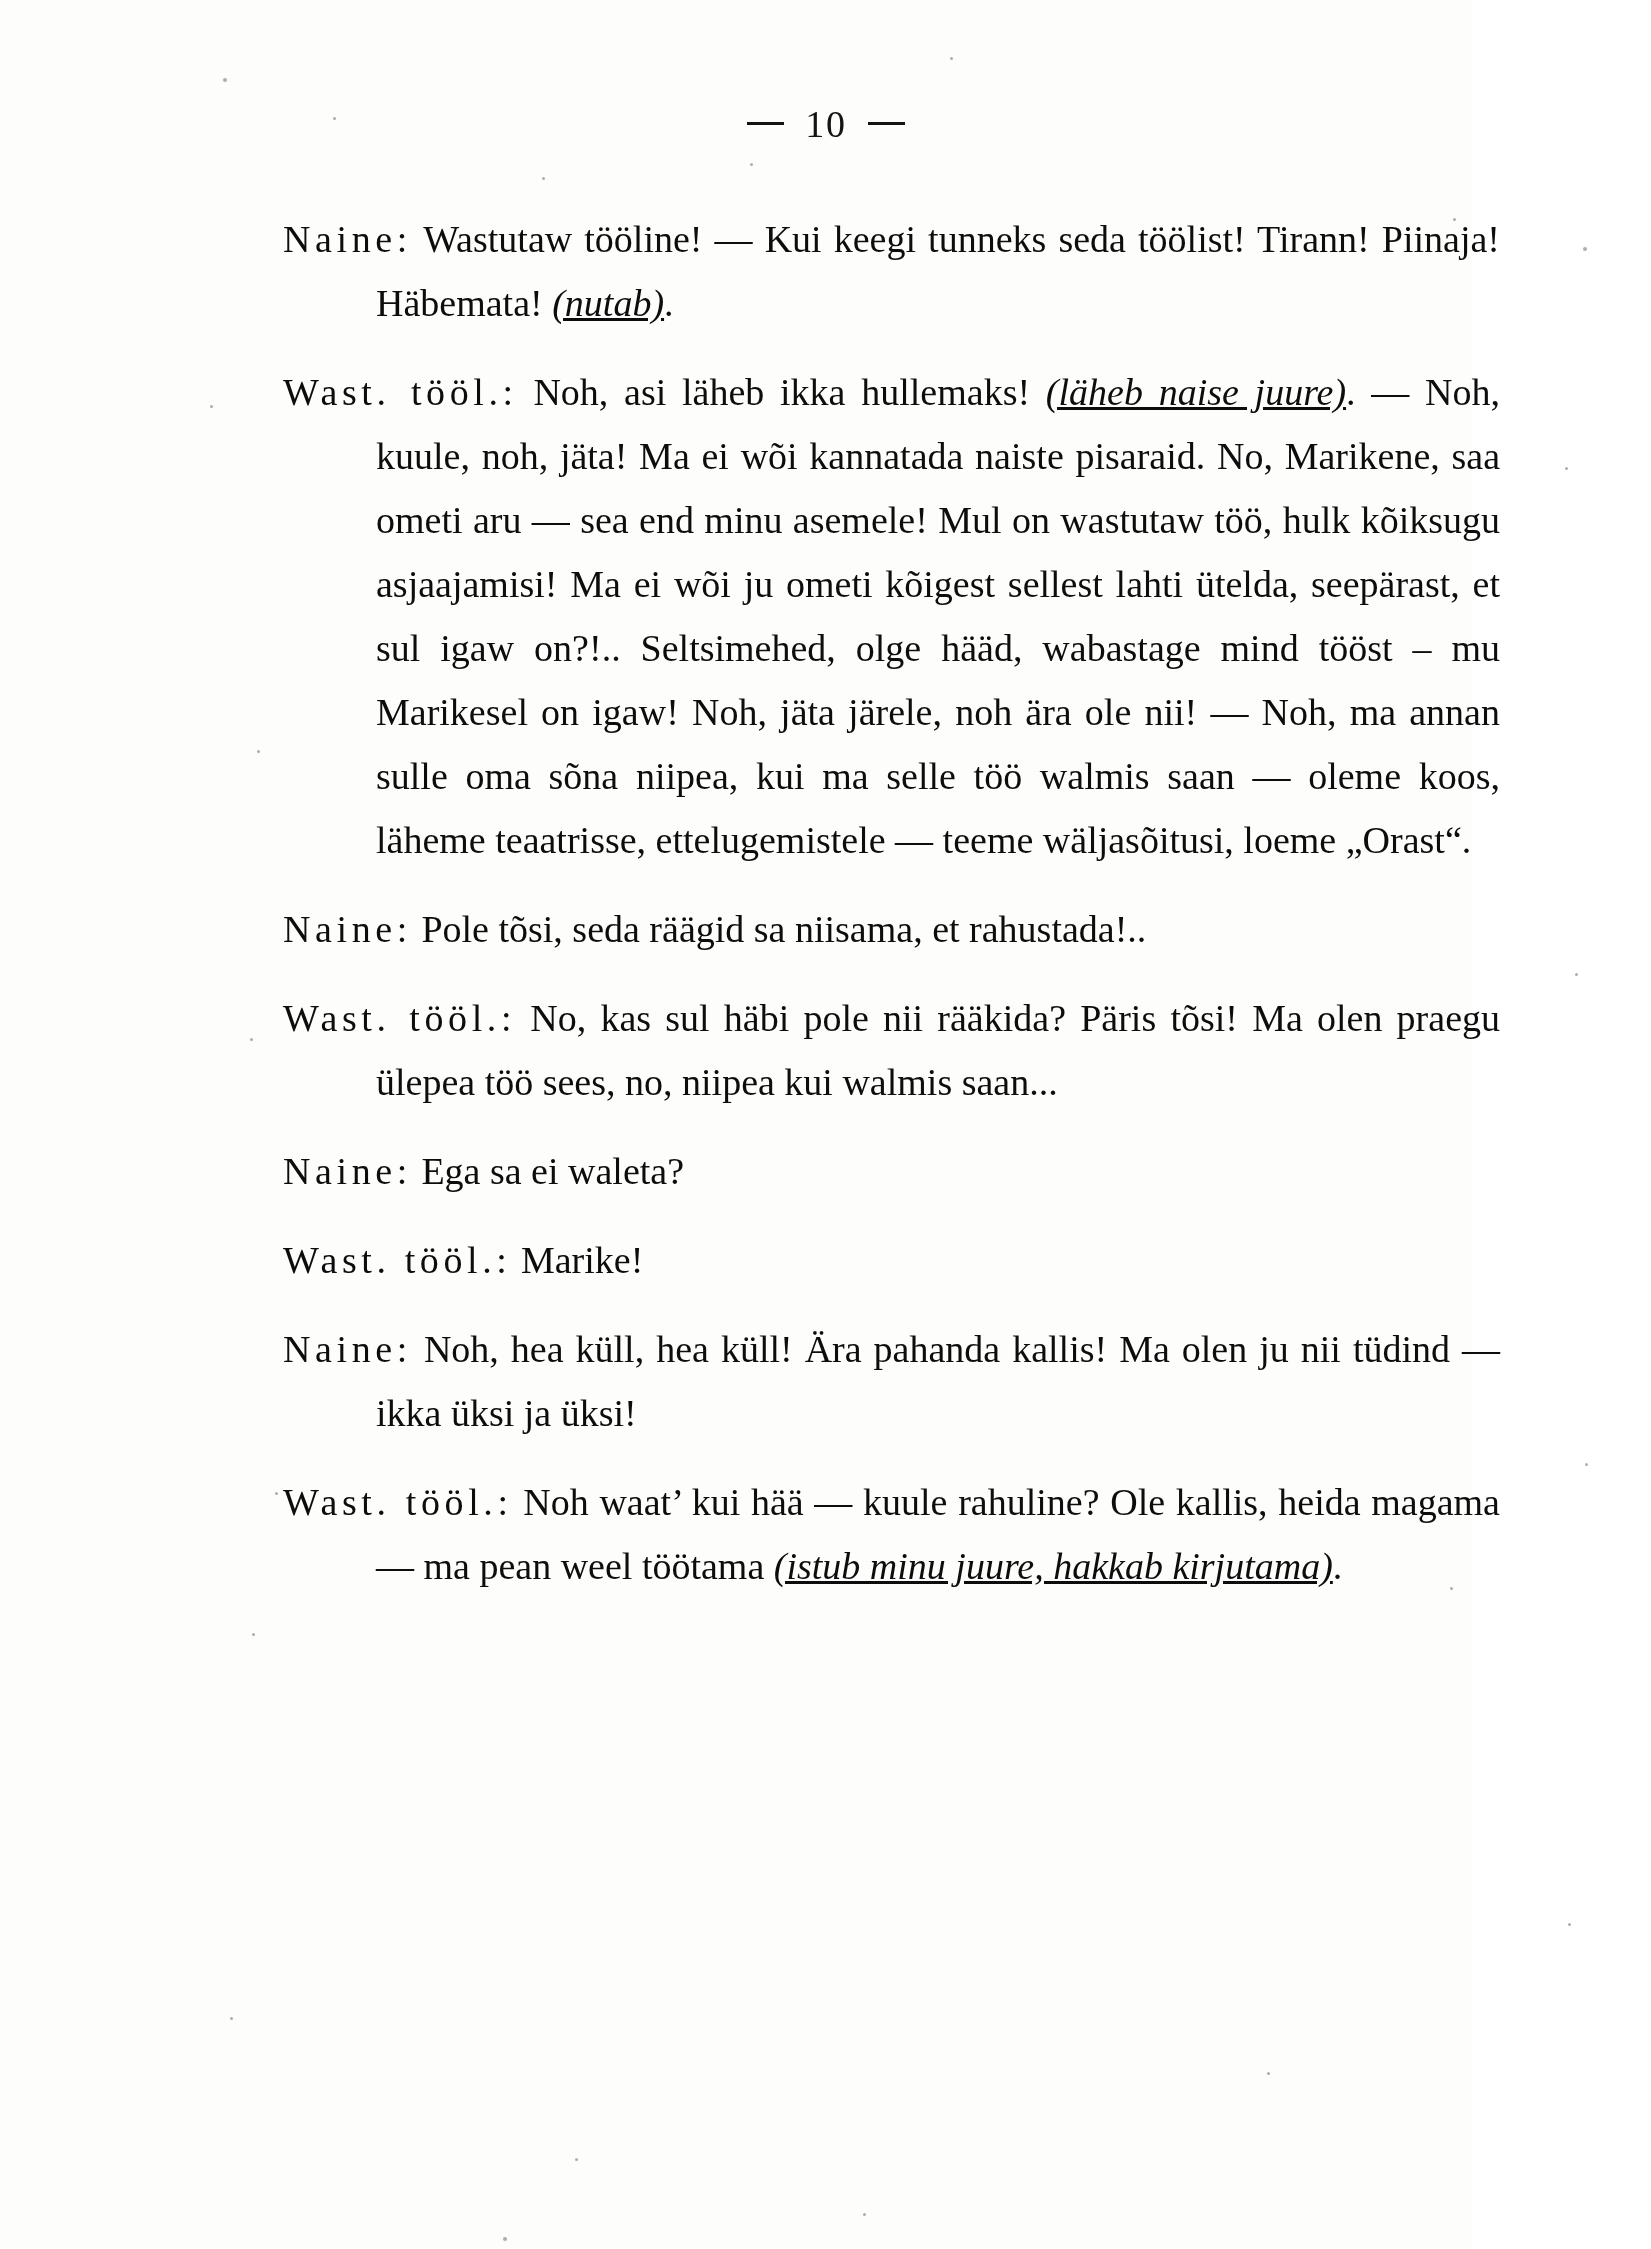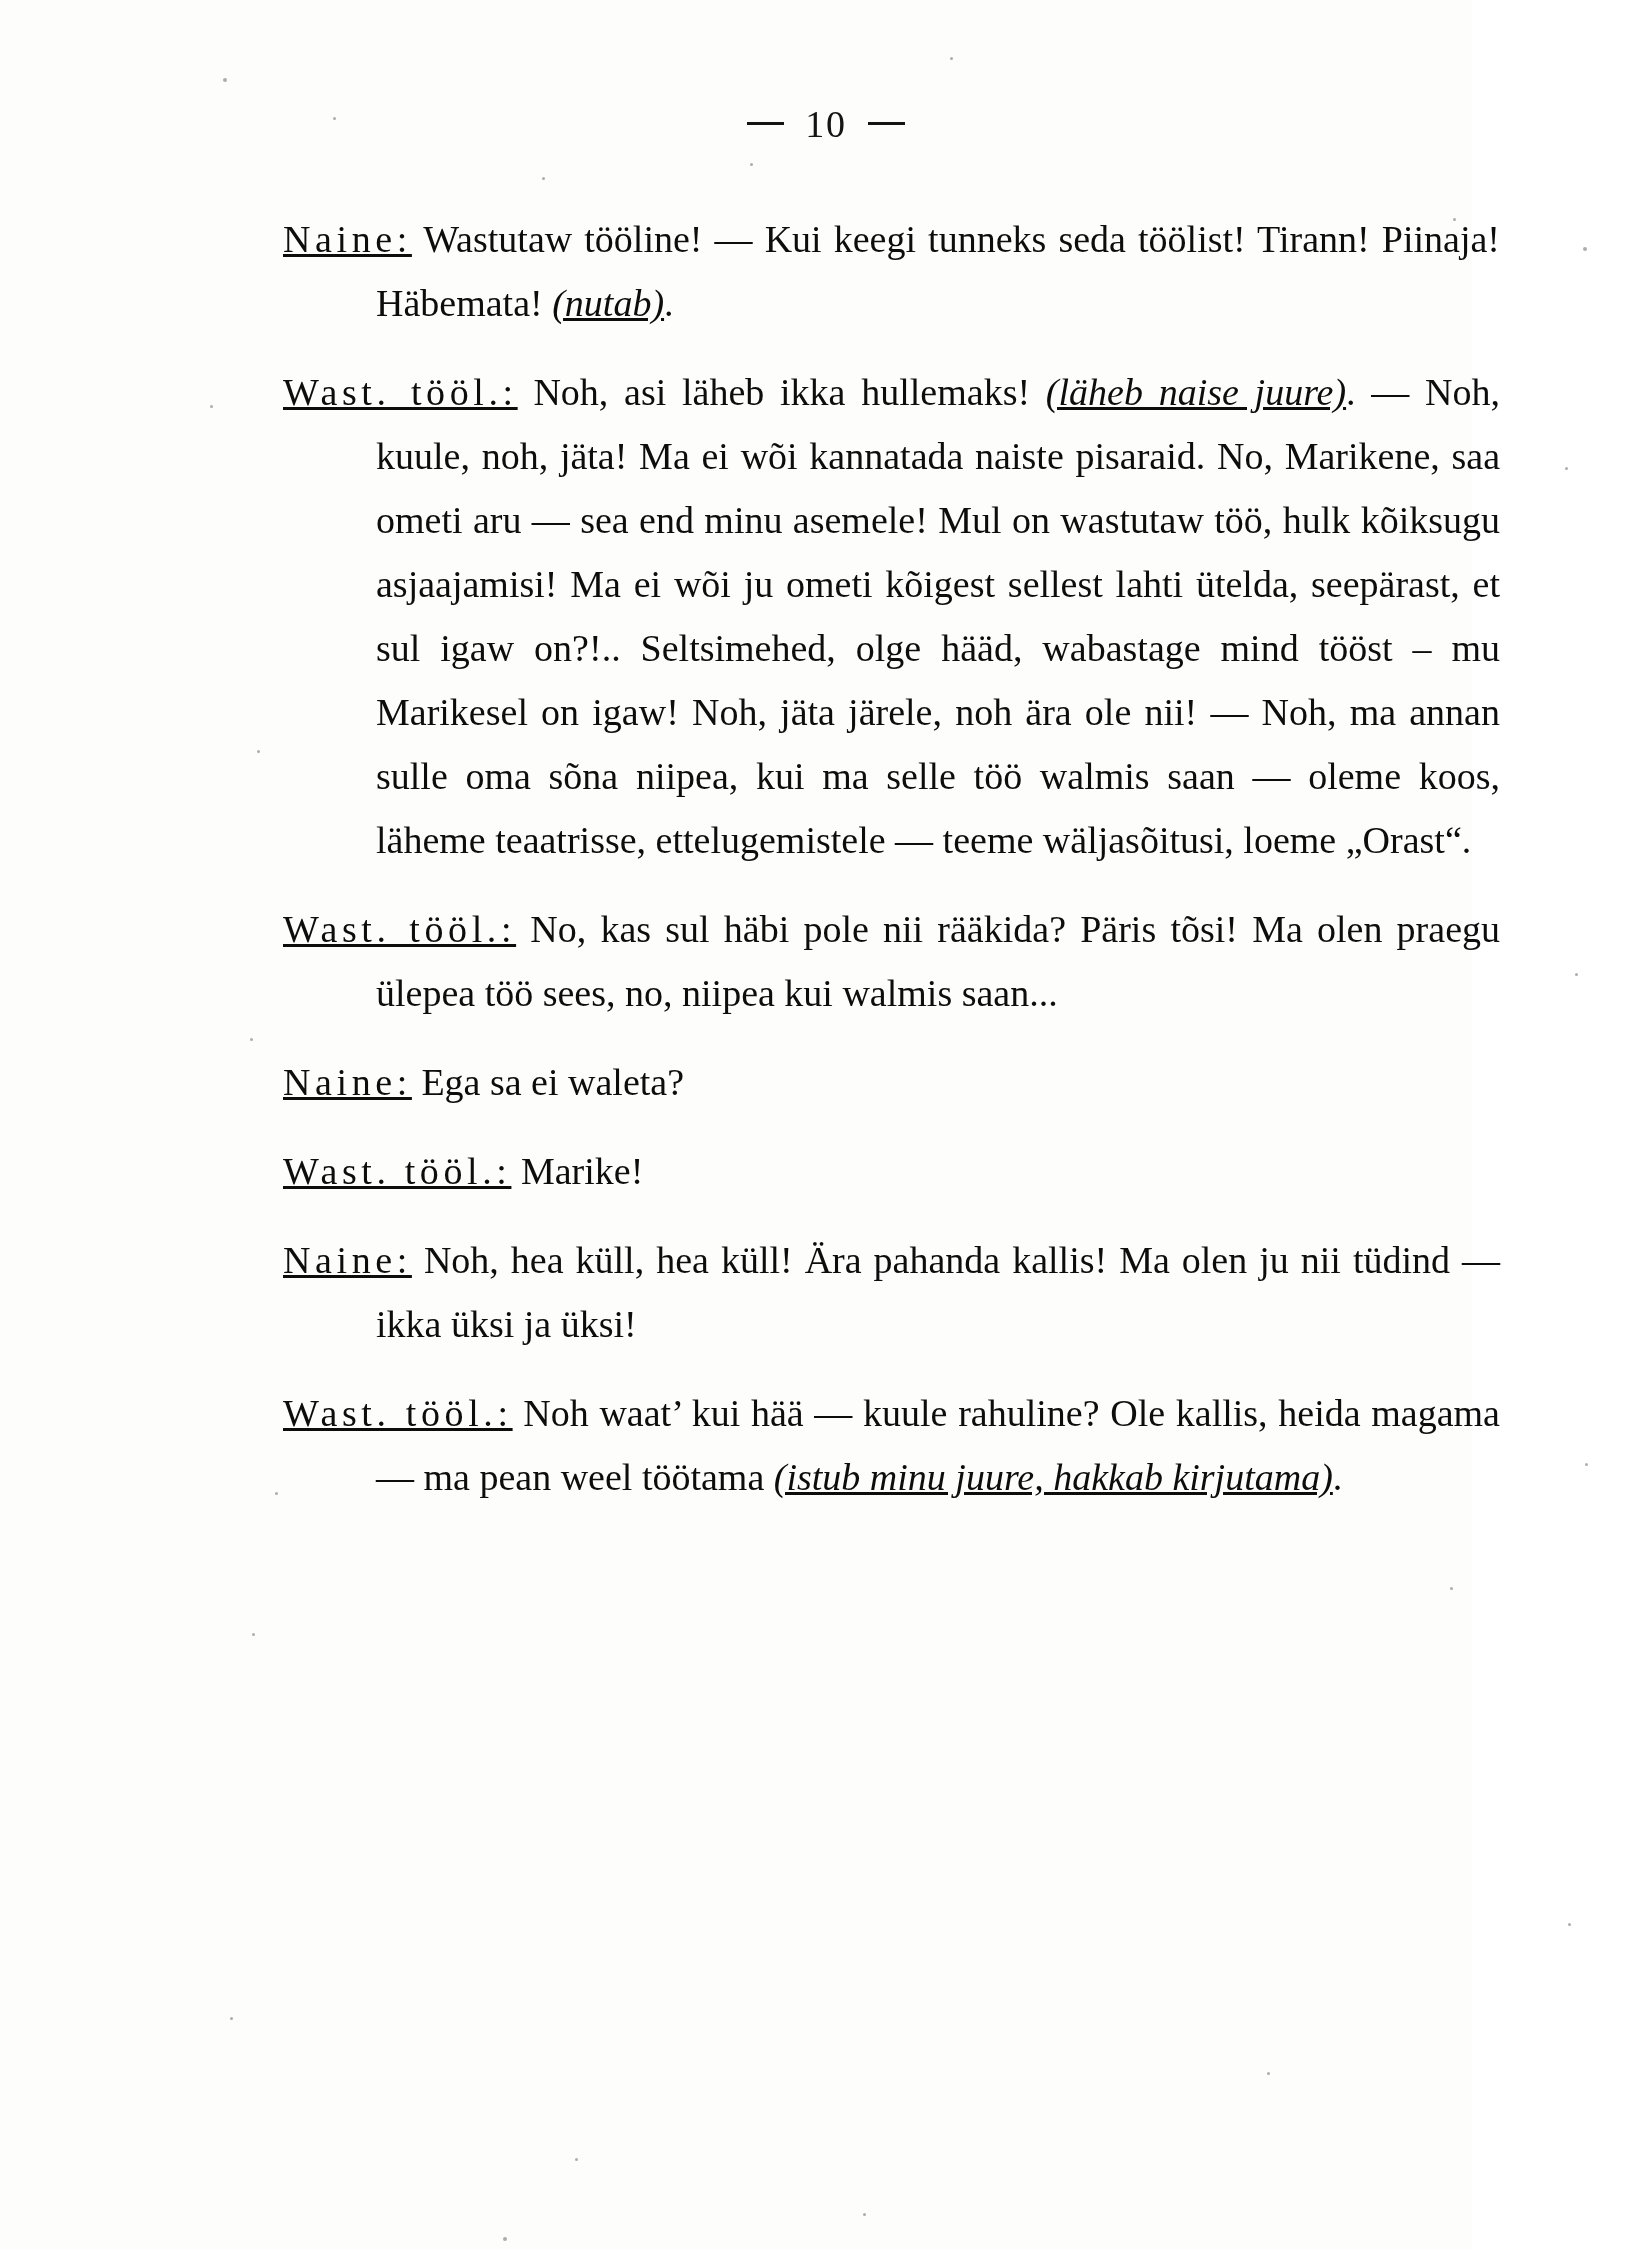--- a/index.html
+++ b/index.html
@@ -61,21 +61,20 @@
     font-size: 38px;
     line-height: 64px;
     text-align: justify;
     text-justify: inter-word;
     margin: 0 0 21.7px 0;
     text-indent: 0;
     padding-left: 93px;
   }
   .speech > .speaker {
     margin-left: -93px;
-    text-decoration: underline;
   }
   .speech:last-child { margin-bottom: 0; }
   .gap-md { margin-bottom: 25px; }
 
   .speaker {
     letter-spacing: 4.6px;
     white-space: nowrap;
   }
   .speaker-tail { letter-spacing: 0; }
 
@@ -104,20 +103,23 @@
   <div class="text-block">
 
     <p class="speech gap-md">
       <span class="speaker">Naine:</span><span class="speaker-tail"> Wastutaw tööline! — Kui keegi tunneks seda töölist! Tirann! Piinaja! Häbemata! </span><i>(nutab)</i><span>.</span>
     </p>
 
     <p class="speech gap-md">
       <span class="speaker">Wast. tööl.:</span><span class="speaker-tail"> Noh, asi läheb ikka hullemaks! </span><i>(läheb naise juure)</i><span>. — Noh, kuule, noh, jäta! Ma ei wõi kannatada naiste pisaraid. No, Marikene, saa ometi aru — sea end minu asemele! Mul on wastutaw töö, hulk kõiksugu asjaajamisi! Ma ei wõi ju ometi kõigest sellest lahti ütelda, seepärast, et sul igaw on?!.. Seltsimehed, olge hääd, wabastage mind tööst – mu Marikesel on igaw! Noh, jäta järele, noh ära ole nii! — Noh, ma annan sulle oma sõna niipea, kui ma selle töö walmis saan — oleme koos, läheme teaatrisse, ettelugemistele — teeme wäljasõitusi, loeme „Orast“.</span>
     </p>
 
+    <p class="speech gap-md">
+      <span class="speaker">Naine:</span><span class="speaker-tail"> Pole tõsi, seda räägid sa niisama, et rahustada!..</span>
+    </p>
 
     <p class="speech gap-md">
       <span class="speaker">Wast. tööl.:</span><span class="speaker-tail"> No, kas sul häbi pole nii rääkida? Päris tõsi! Ma olen praegu ülepea töö sees, no, niipea kui walmis saan...</span>
     </p>
 
     <p class="speech gap-md">
       <span class="speaker">Naine:</span><span class="speaker-tail"> Ega sa ei waleta?</span>
     </p>
 
     <p class="speech gap-md">

